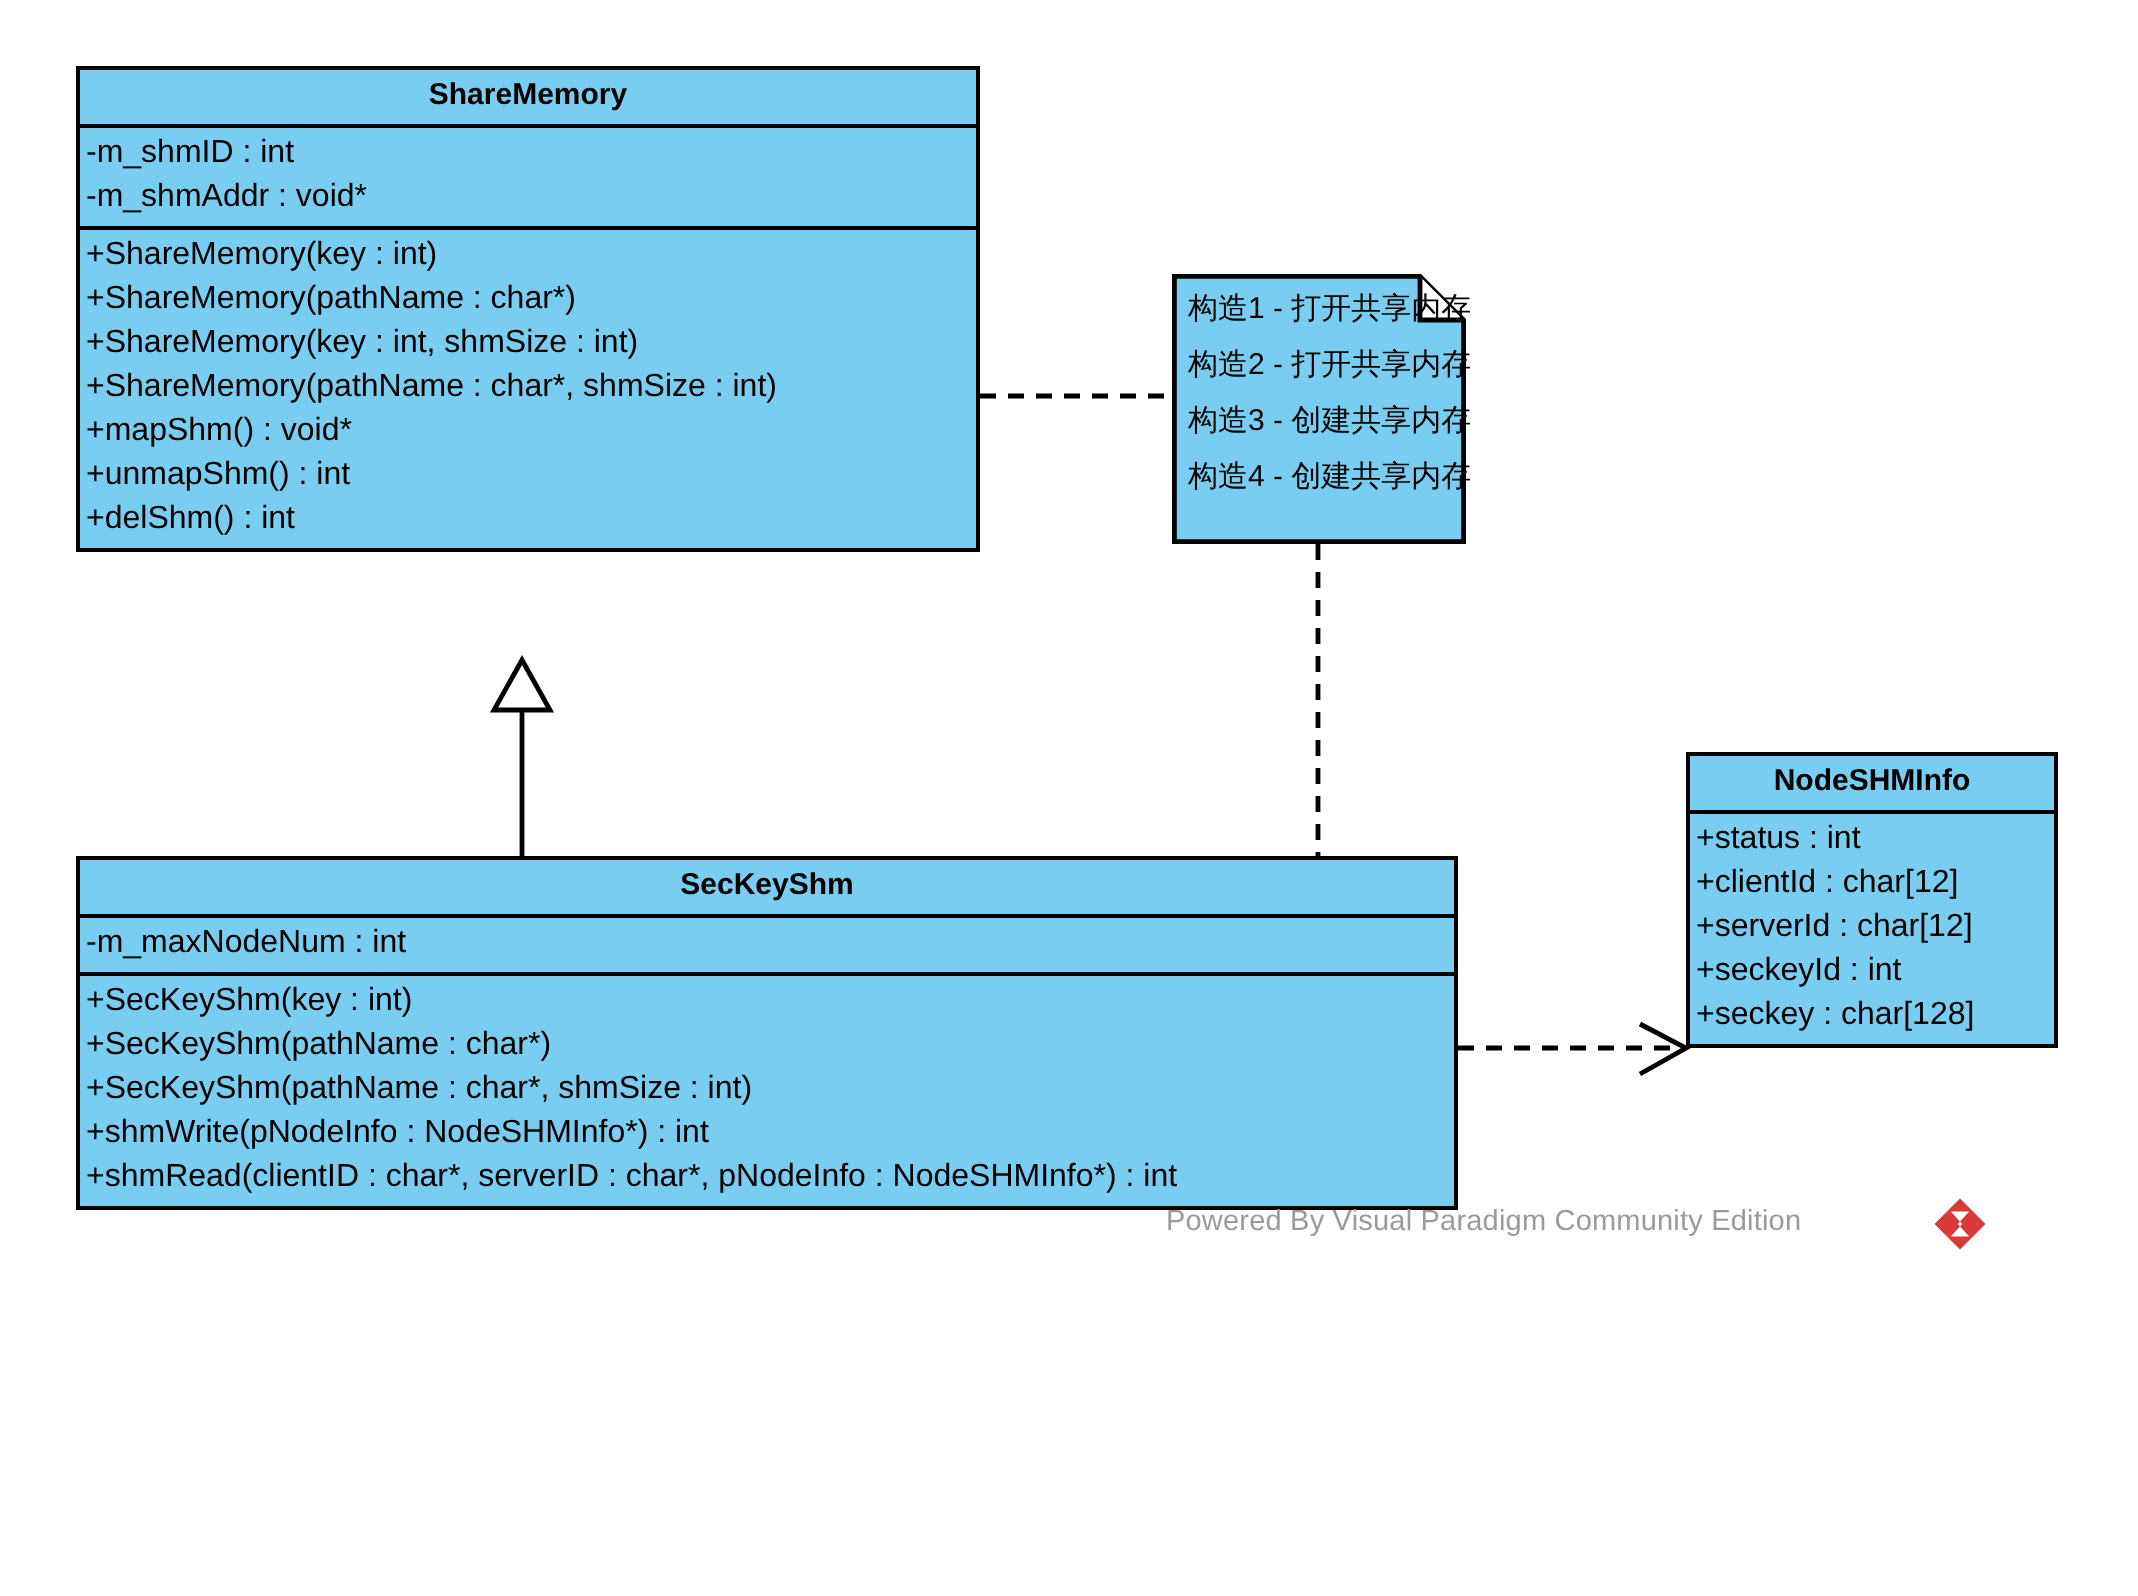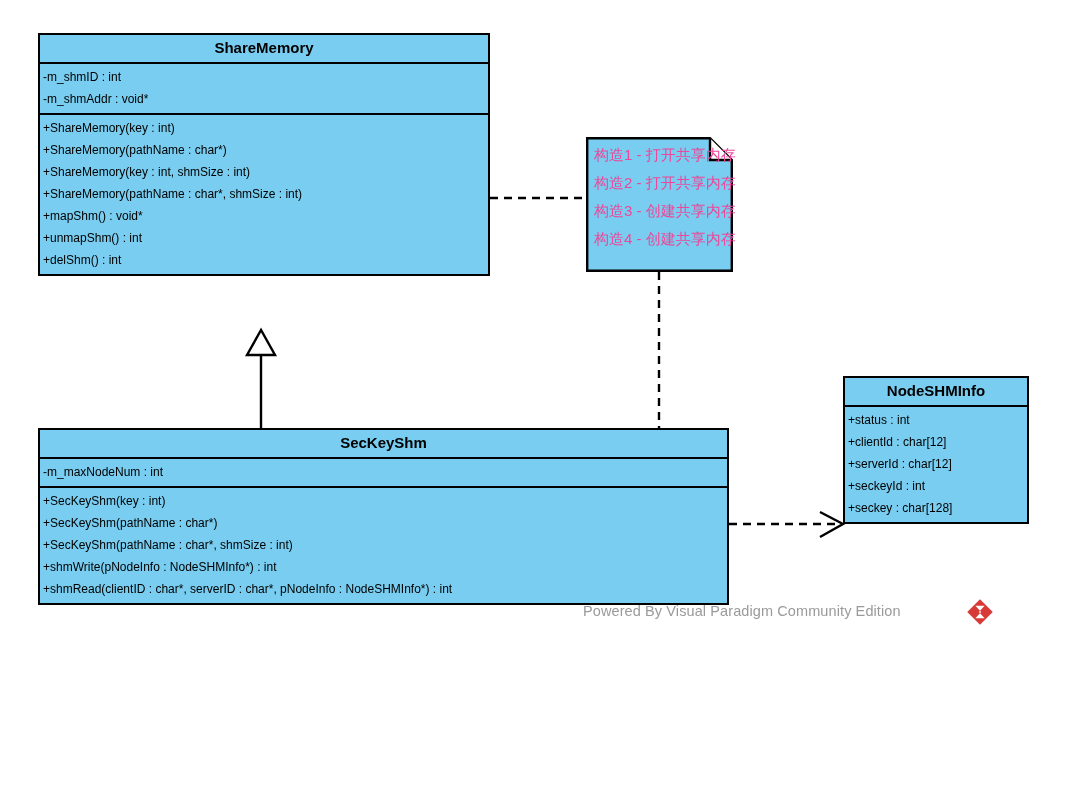--- a/index.html
+++ b/index.html
@@ -42,21 +42,21 @@
   }
   .uml-compartment {
     padding: 2px 0 3px 0;
     border-bottom: 2px solid #000000;
   }
   .uml-compartment.last {
     border-bottom: none;
     border-radius: 18px;
   }
   .uml-compartment .member {
-    font-size: 12px;
+    font-size: 16px;
     line-height: 22px;
     padding: 0 2px 0 3px;
     white-space: nowrap;
   }
 
   
   .uml-note {
     position: absolute;
     box-sizing: border-box;
   }
@@ -70,21 +70,21 @@
     position: absolute;
     left: 0; top: 0;
     width: 100%;
     height: 100%;
     padding: 4px 6px 0 8px;
     box-sizing: border-box;
   }
   .uml-note .note-line {
     font-size: 15px;
     line-height: 28px;
-    color: #ec4899;
+    color: #000000;
     white-space: nowrap;
   }
 
   
   .connector {
     position: absolute;
     left: 0; top: 0;
     width: 1069px;
     height: 798px;
     pointer-events: none;

